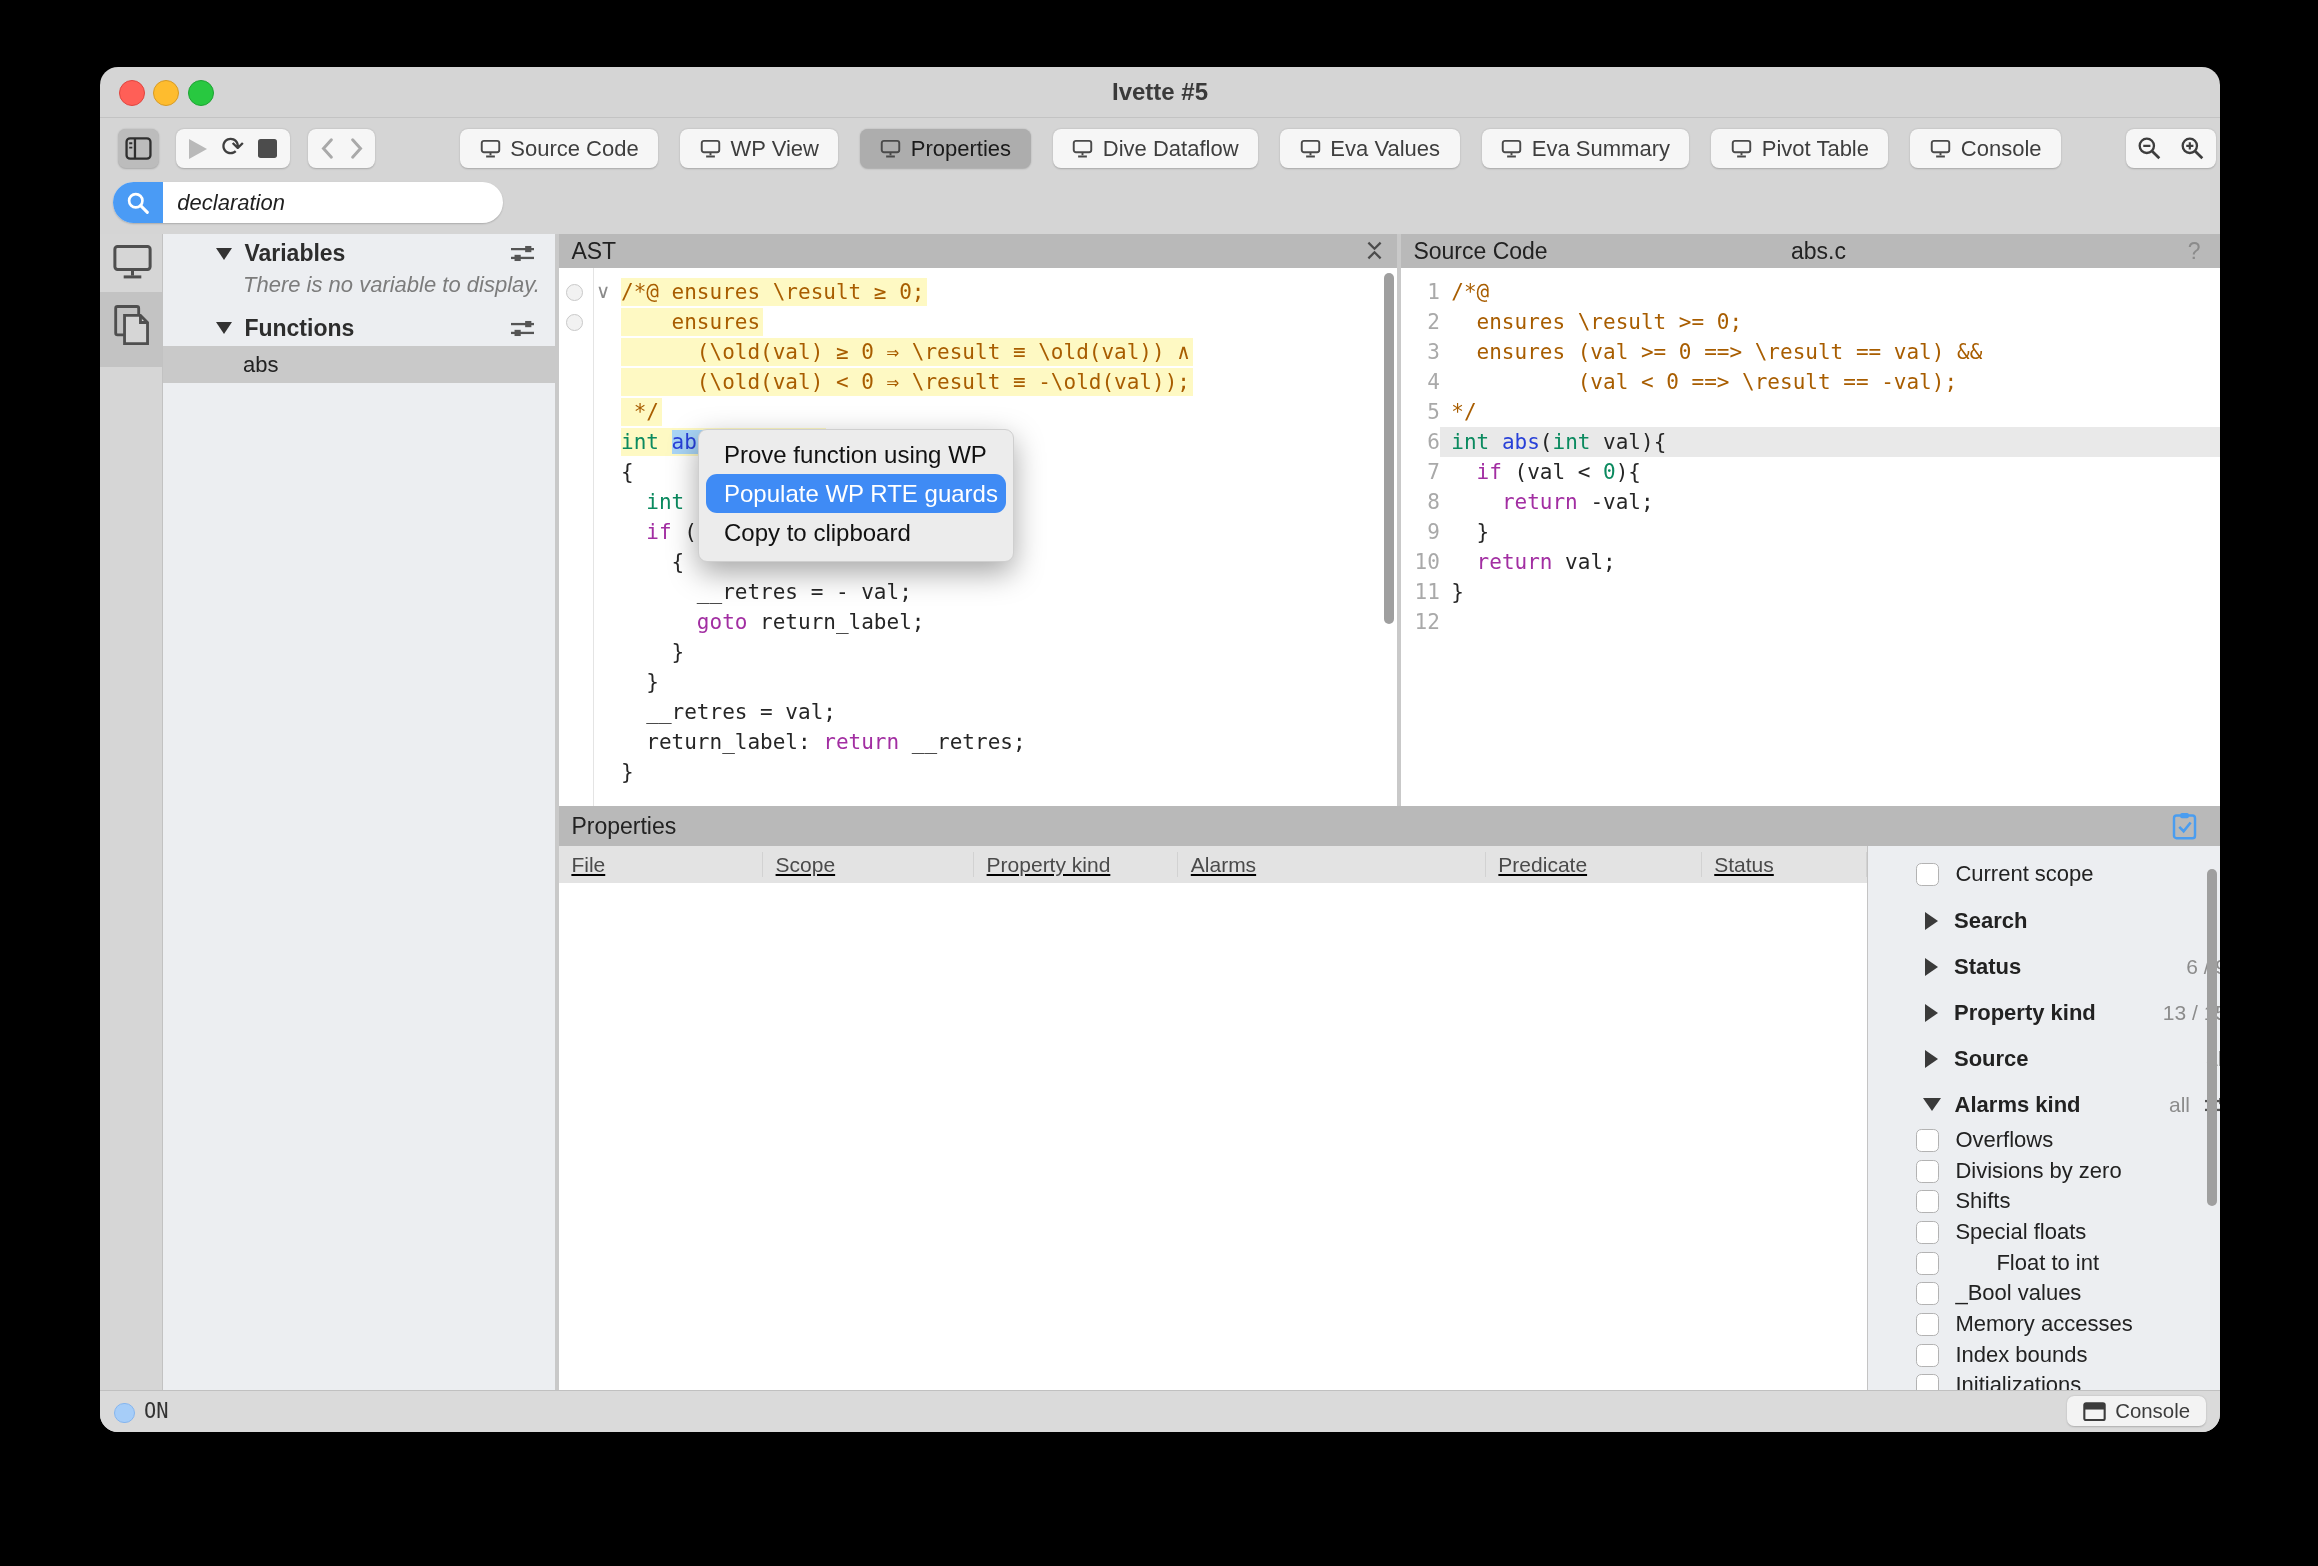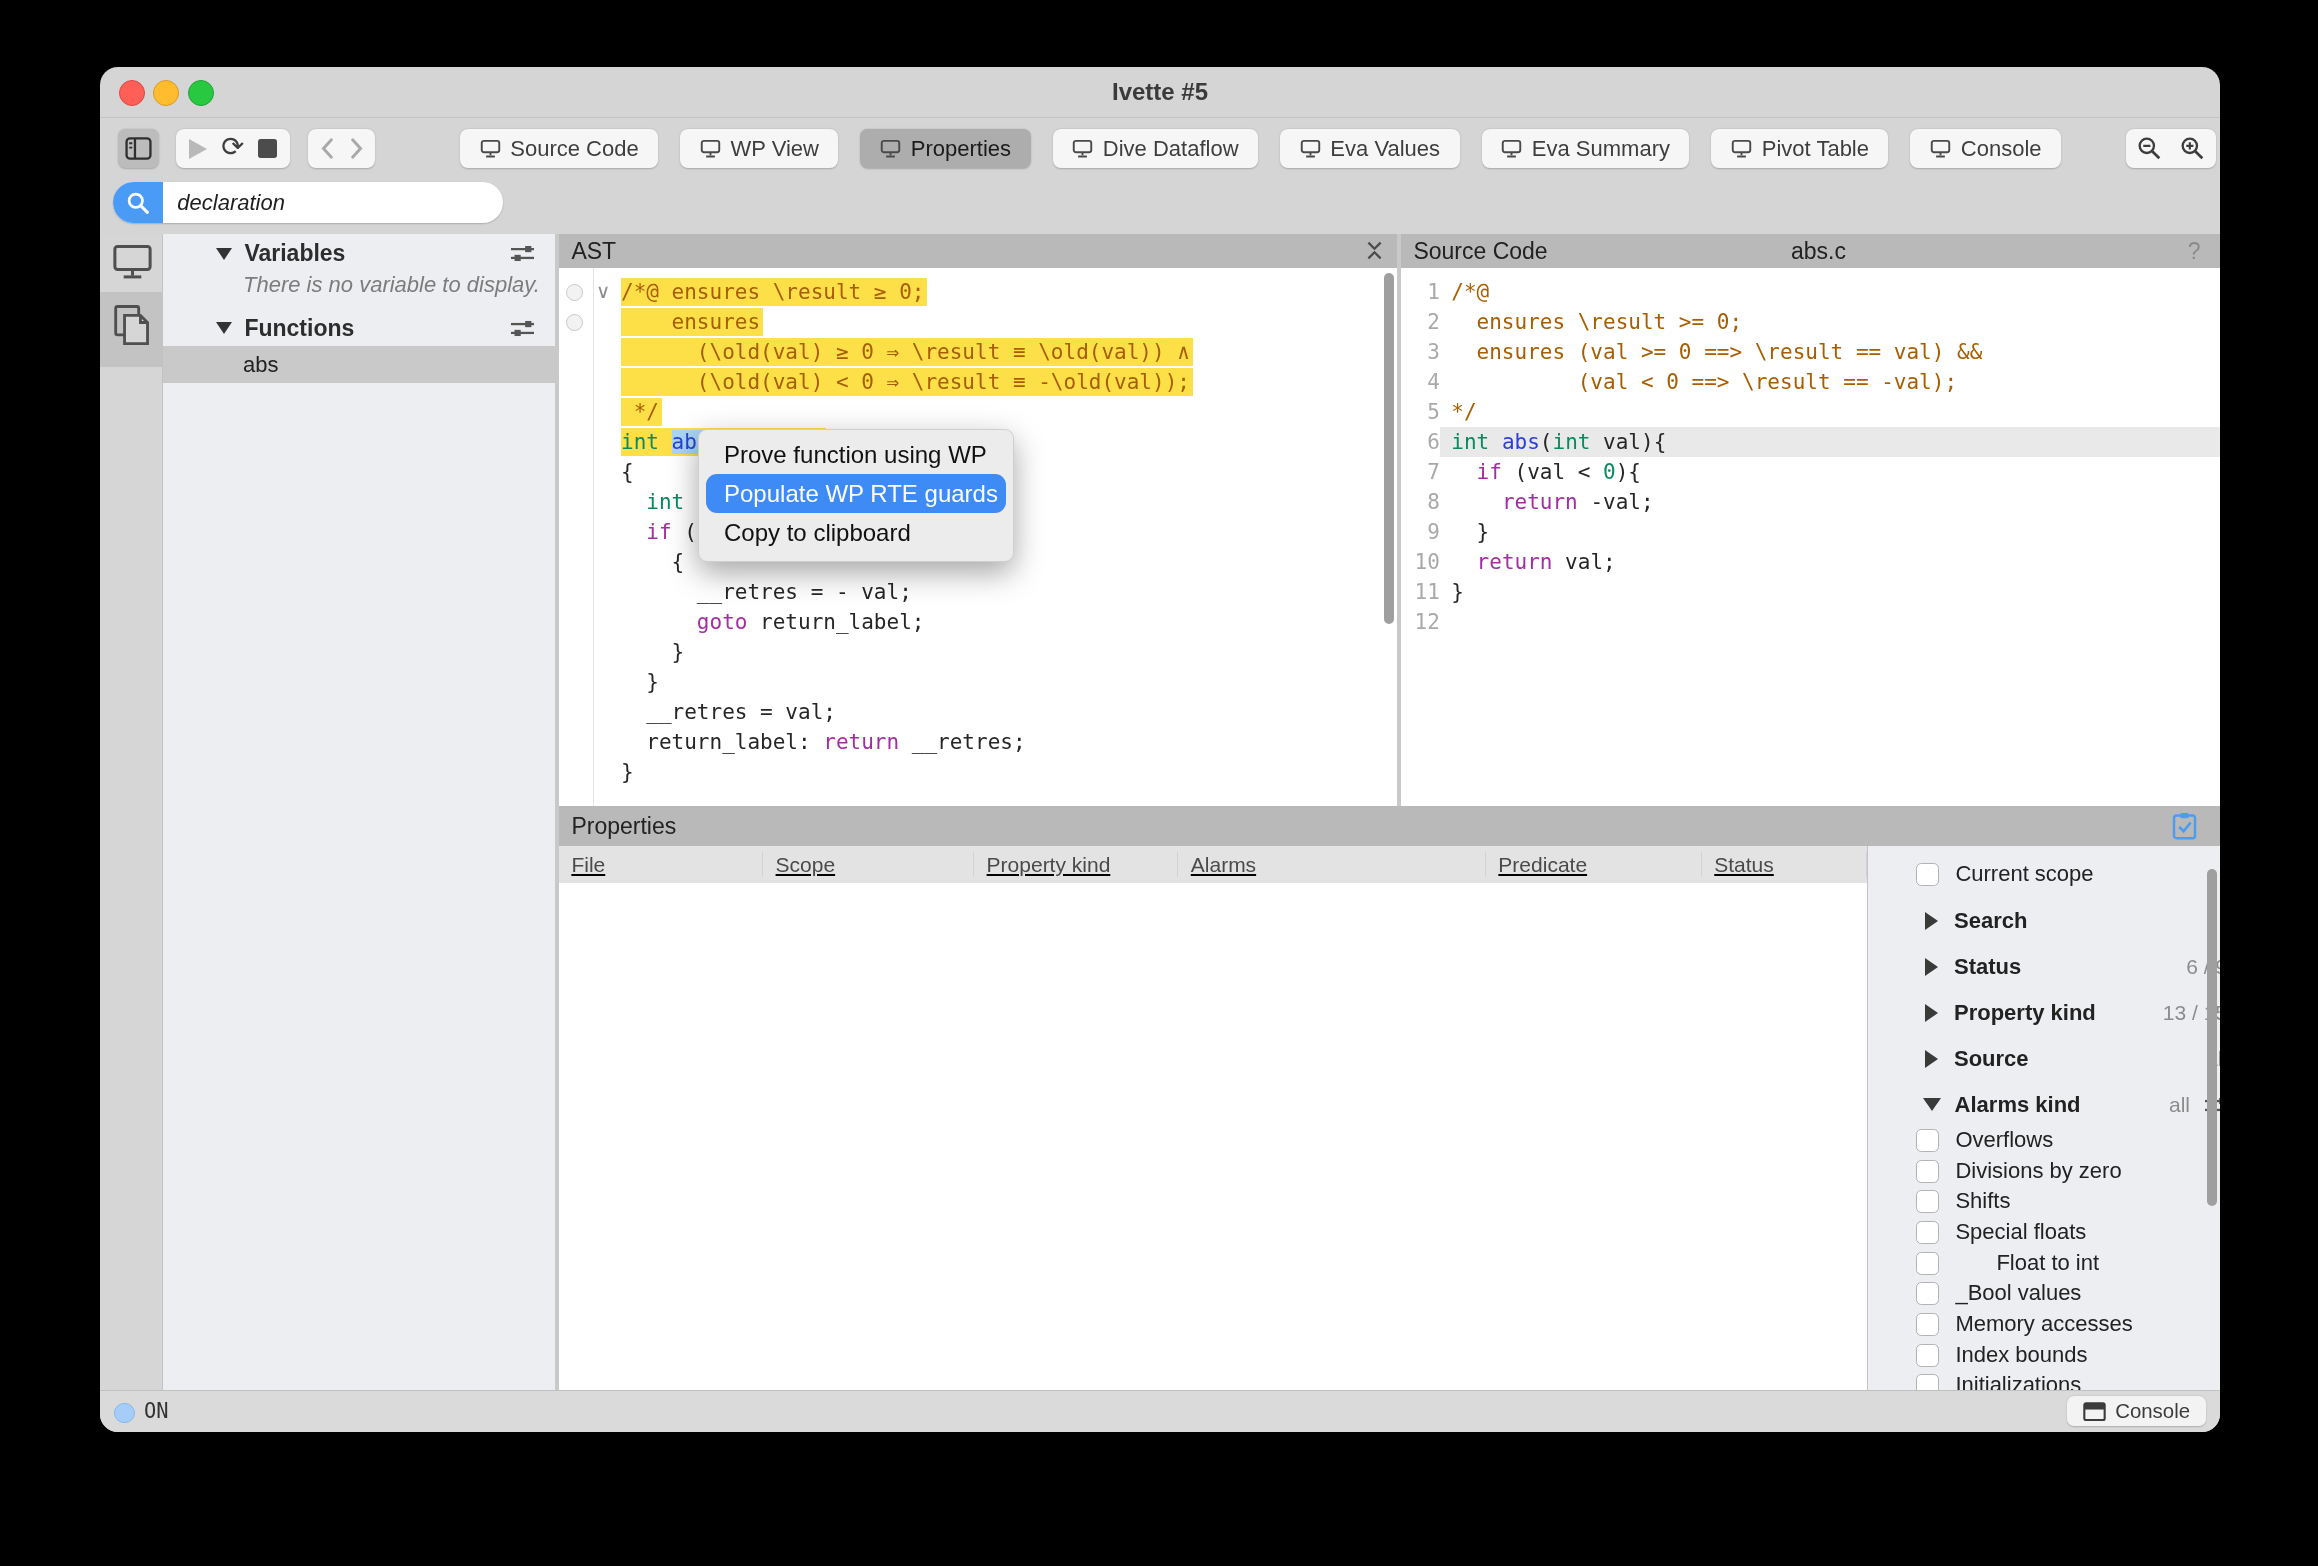--- a/index.html
+++ b/index.html
@@ -51,21 +51,21 @@
   .phead{position:absolute;height:34px;background:#b9b9b9;display:flex;align-items:center;
          font-size:23px;color:#222;}
   .pbody{position:absolute;background:#fff;overflow:hidden;}
   
   .astgutter{position:absolute;left:0;top:0;width:34px;height:100%;background:#fff;border-right:0.9px solid #e4e4e4;}
   .bullet{position:absolute;left:7px;width:17px;height:17px;border-radius:50%;background:#f2f2f2;border:1.8px solid #c9c9c9;box-sizing:border-box;}
   .astchev{position:absolute;left:39px;top:217px;font-size:19.5px;color:#8a8a8a;}
   .code{font-family:"DejaVu Sans Mono","Liberation Mono",monospace;font-size:21px;line-height:30px;white-space:pre;}
   .cl{height:30px;}
   .c-p{color:#262626;} .c-a{color:#a85d00;} .c-k{color:#a22ea2;} .c-t{color:#0b8a5f;} .c-n{color:#2840d8;}
-  .hl{background:#fde047;padding:1.8px 2.7px 1.8px 0;}
+  .hl{background:#fef9c3;padding:1.8px 2.7px 1.8px 0;}
   .sel{background:#a9d5f6;}
   .vscroll{position:absolute;width:9.8px;border-radius:5.3px;background:#9f9f9f;}
   .collapse-icon{position:absolute;right:12.4px;top:6.2px;}
   
   .srcline{display:flex;height:30px;}
   .srcnum{width:37px;text-align:right;color:#a9a9a9;flex:none;}
   .srccode{padding-left:11.5px;flex:1;}
   .srcline.band .srccode{background:#e9e9e9;}
   .srcline.band{background:transparent;}
   

